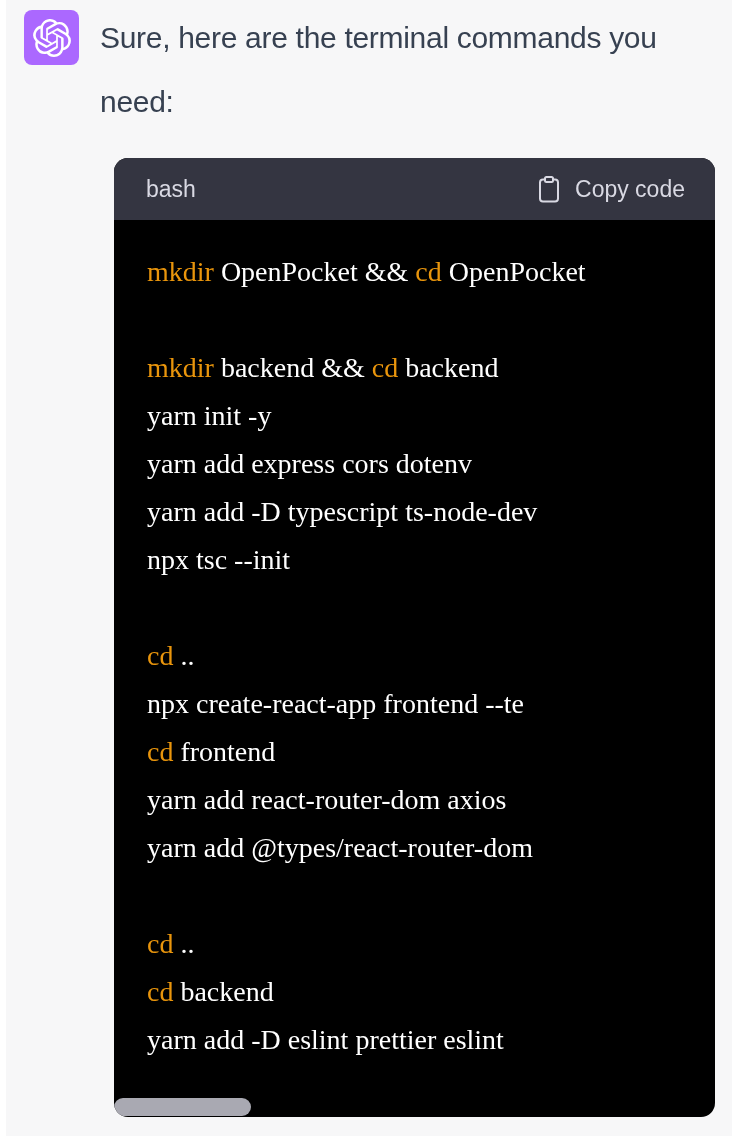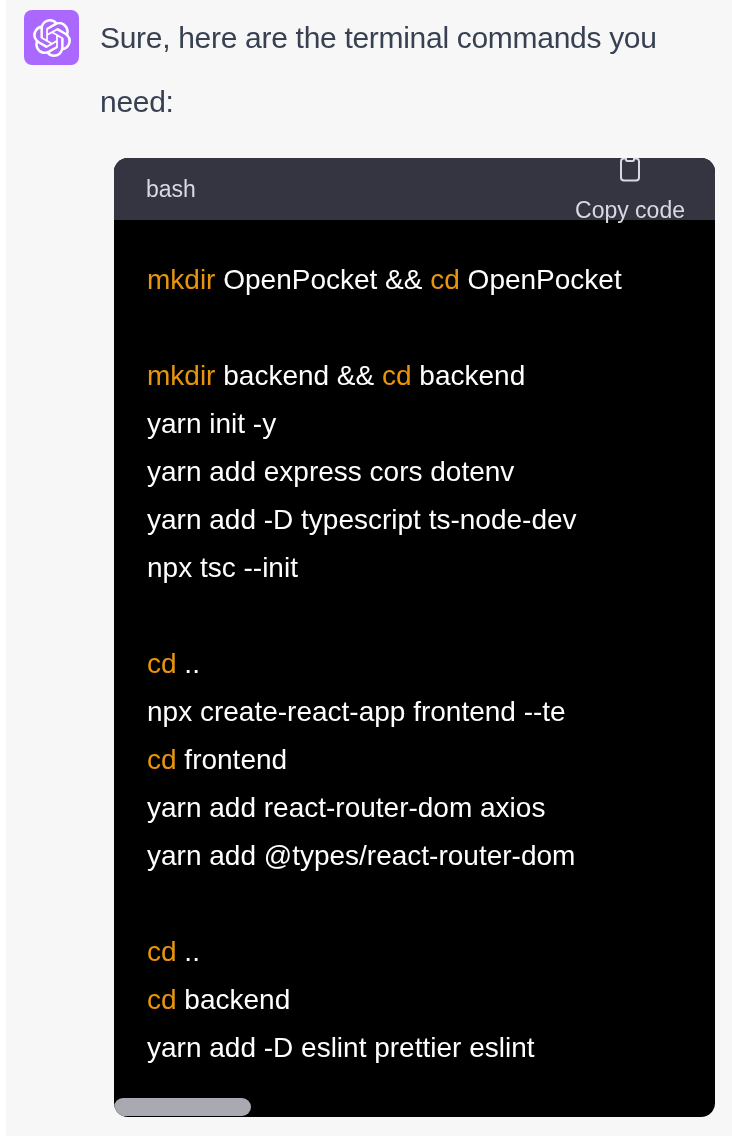--- a/index.html
+++ b/index.html
@@ -23,24 +23,24 @@
           background:var(--avatar-bg);display:flex;align-items:center;justify-content:center;}
   .avatar svg{width:38px;height:38px;fill:#ffffff;}
   .message-text{position:absolute;left:100px;top:6px;width:604px;
           font-size:30px;line-height:64px;color:var(--msg-text);letter-spacing:-0.3px;}
   .code-block{position:absolute;left:114px;top:158px;width:601px;height:959px;
           border-radius:14px;overflow:hidden;background:var(--code-bg);}
   .code-header{height:62px;background:var(--header-bg);display:flex;align-items:center;
           justify-content:space-between;padding:0 30px 0 32px;color:var(--header-text);font-size:23px;}
   .lang-label{color:var(--header-text);}
   .copy-btn{display:flex;align-items:center;gap:14px;background:none;border:none;
-          color:var(--header-text);font-size:23px;font-family:"Liberation Sans",sans-serif;cursor:pointer;padding:0;flex-direction:column;}
+          color:var(--header-text);font-size:23px;font-family:"Liberation Sans",sans-serif;cursor:pointer;padding:0;}
   .copy-btn svg{width:24px;height:29px;display:block;}
-  .code-body{height:897px;padding:36px 0 0 33px;overflow:hidden;
-          font-family:Liberation Sans, sans-serif;
+  .code-body{height:897px;padding:28px 0 0 33px;overflow:hidden;
+          font-family:Liberation Serif, serif;
           font-size:28px;line-height:48px;color:var(--code-text);white-space:pre;}
   .code-line{height:48px;white-space:pre;}
   .tok-builtin{color:var(--builtin);}
   .h-thumb{position:absolute;left:0;bottom:1px;width:137px;height:18px;border-radius:9px;
           background:var(--thumb);}
 </style>
 </head>
 <body>
 
 <div class="page">

